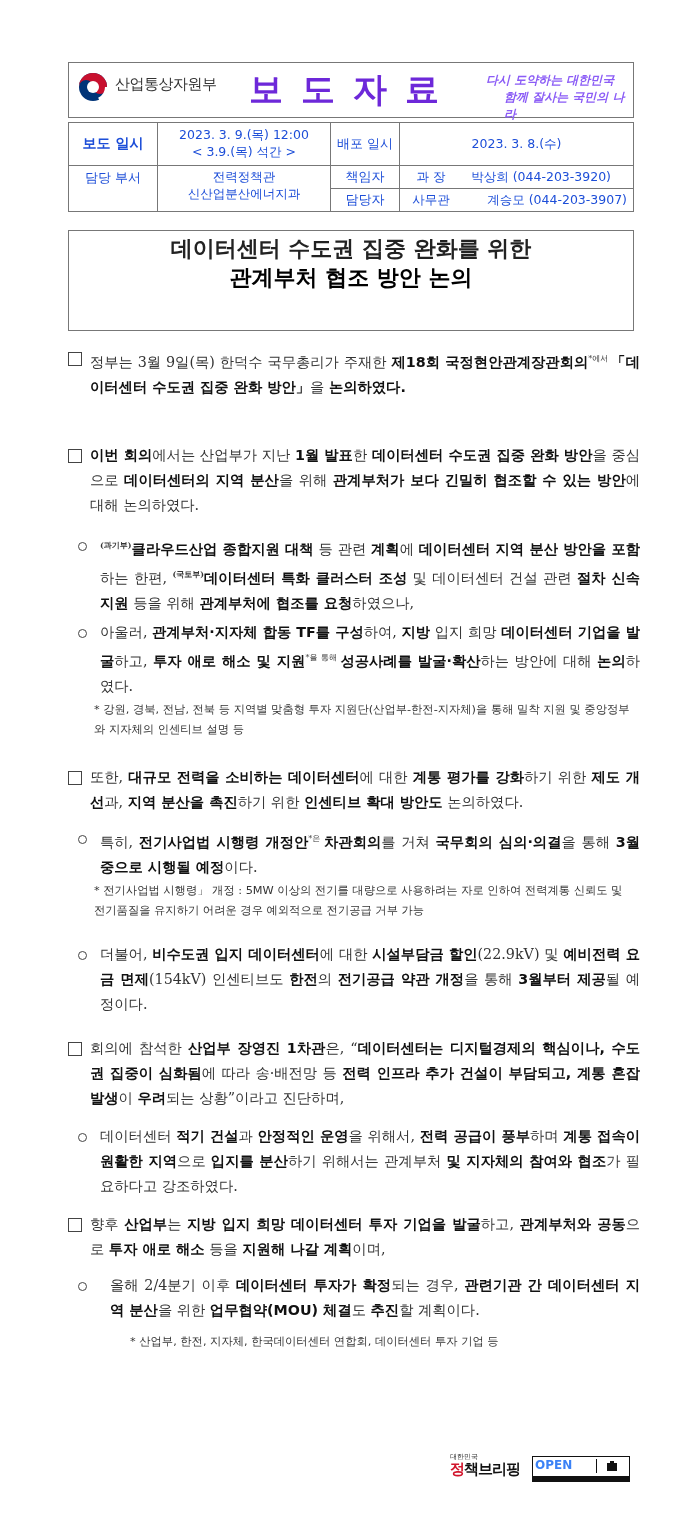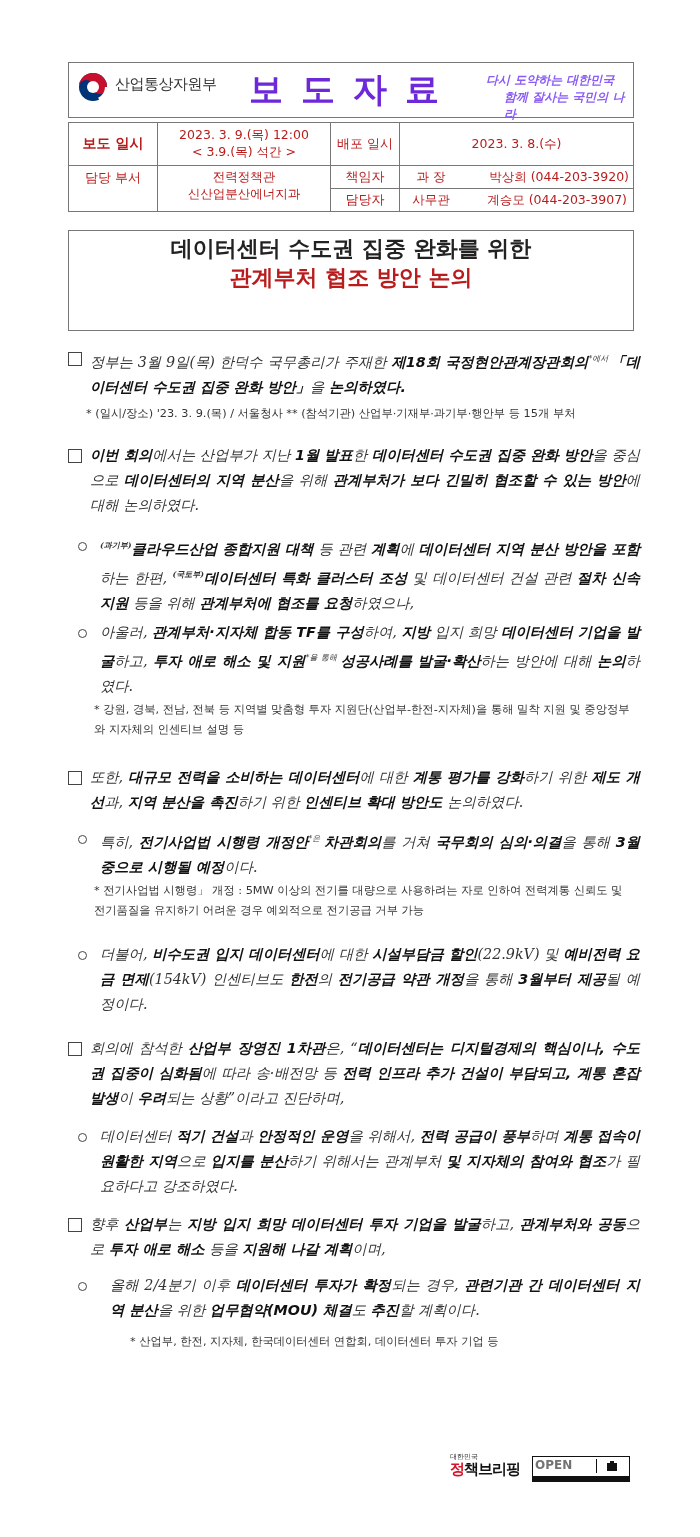--- a/index.html
+++ b/index.html
@@ -7,47 +7,47 @@
        font-family:"DejaVu Sans","Liberation Sans",sans-serif;}
   .page{position:absolute;left:0;top:0;width:700px;height:1537px;}
   
   .hdr{position:absolute;left:68px;top:62px;width:564px;border:1px solid #777;border-bottom:none;}
   .brand-row{height:54px;position:relative;border-bottom:1px solid #777;}
   .logo{position:absolute;left:8px;top:8px;width:32px;height:32px;}
   .ministry{position:absolute;left:46px;top:12px;font-size:15px;color:#333;letter-spacing:-0.5px;}
   .press-title{position:absolute;left:180px;top:4px;font-size:34px;font-weight:bold;color:#6d28d9;letter-spacing:18px;}
   .slogan{position:absolute;left:396px;top:9px;font-family:"DejaVu Serif",serif;font-size:12px;line-height:17px;color:#8b5cf6;font-style:italic;font-weight:bold;margin-left:21px;}
   .slogan .l2{padding-left:18px;}
-  table.info{position:absolute;left:68px;top:122px;width:566px;border-collapse:collapse;font-size:12.5px;color:#b91c1c;}
+  table.info{position:absolute;left:68px;top:122px;width:566px;border-collapse:collapse;font-size:12.5px;color:#1d4ed8;}
   table.info td{border:1px solid #777;text-align:center;padding:0;height:22px;}
   table.info td.lbl-b{font-weight:bold;font-size:14px;}
   table.info td.lbl{font-size:13px;}
   
   .titlebox{position:absolute;left:68px;top:230px;width:564px;height:99px;border:1px solid #777;text-align:center;}
   .t1{font-size:22px;font-weight:bold;margin-top:4px;line-height:28px;color:#222;}
-  .t2{font-size:22px;font-weight:bold;line-height:30px;color:#b91c1c;}
+  .t2{font-size:22px;font-weight:bold;line-height:30px;color:#000000;}
   .t3{font-size:15.5px;font-weight:bold;line-height:22px;color:#222;letter-spacing:-0.3px;}
   
-  .para{position:absolute;left:68px;width:572px;font-family:"DejaVu Serif",serif;font-size:14.3px;line-height:25px;color:#333;font-style:italic;}
+  .para{position:absolute;left:68px;width:572px;font-family:"DejaVu Serif",serif;font-size:14.3px;line-height:25px;color:#333;}
   .para b{font-family:"DejaVu Sans",sans-serif;font-weight:bold;color:#111;}
   .bullet{position:absolute;left:0;top:0;}
   .box{display:inline-block;width:12px;height:12px;border:1px solid #444;margin-top:6px;}
   .circ{display:inline-block;width:7px;height:7px;border:1px solid #444;border-radius:50%;margin-top:9px;}
   .txt{margin-left:22px;text-align:justify;}
   .sub .txt{margin-left:32px;}
   .note{position:absolute;font-family:"DejaVu Sans",sans-serif;font-size:11.3px;line-height:20px;color:#333;}
   sup{font-size:8px;}
   .tag{font-size:8px;font-weight:bold;vertical-align:super;}
   .attach{position:absolute;left:72px;top:1398px;font-family:"DejaVu Serif",serif;font-size:14px;color:#333;}
   .footer-logos{position:absolute;left:450px;top:1452px;width:180px;height:36px;}
   .kb-small{position:absolute;left:0;top:0;font-size:7px;color:#333;}
   .kb-main{position:absolute;left:0;top:8px;font-size:15px;font-weight:bold;color:#111;letter-spacing:-1px;}
   .kb-main .red{color:#d2142b;}
   .open{position:absolute;left:82px;top:4px;width:96px;height:24px;border:1px solid #111;}
-  .open-txt{position:absolute;left:2px;top:1px;width:52px;height:14px;font-size:12px;font-weight:bold;color:#737373;}
+  .open-txt{position:absolute;left:2px;top:1px;width:52px;height:14px;font-size:12px;font-weight:bold;color:#3b82f6;}
   .open-bar{position:absolute;left:0;bottom:0;width:96px;height:5px;background:#111;}
   .open-icon{position:absolute;right:2px;top:2px;width:30px;height:14px;border-left:1px solid #111;}
 </style>
 </head>
 <body>
 
 <div class="page">
 
   <div class="hdr">
     <div class="brand-row">
@@ -78,40 +78,39 @@
       <td colspan="2">2023. 3. 8.(수)</td>
     </tr>
     <tr>
       <td rowspan="2" class="lbl" style="vertical-align:top;padding-top:3px;">담당 부서</td>
       <td rowspan="2" style="vertical-align:top;padding-top:3px;">
         <div>전력정책관</div>
         <div>신산업분산에너지과</div>
       </td>
       <td class="lbl">책임자</td>
       <td style="width:62px;border-right:none;">과  장</td>
-      <td style="text-align:right;padding-right:4px;border-left:none;">박상희 (044-203-3920)</td>
+      <td style="text-align:right;padding-right:22px;border-left:none;">박상희 (044-203-3920)</td>
     </tr>
     <tr>
       <td class="lbl">담당자</td>
       <td style="border-right:none;">사무관</td>
       <td style="text-align:right;padding-right:6px;border-left:none;">계승모 (044-203-3907)</td>
     </tr>
   </tbody>
     </table>
 
   <div class="titlebox">
     <div class="t1">데이터센터 수도권 집중 완화를 위한</div>
     <div class="t2">관계부처 협조 방안 논의</div>
   </div>
 
   <div class="para" style="top:346px;">
     <span class="bullet"><span class="box"></span></span>
     <div class="txt"><span>정부는 3월 9일(목) 한덕수 국무총리가 주재한 </span><b>제18회 국정현안관계장관회의</b><sup>*에서 </sup><b>「데이터센터 수도권 집중 완화 방안」</b><span>을 </span><b>논의하였다.</b></div>
   </div>
-  <div class="note" style="left:86px;top:404px;">* (일시/장소) '23. 3. 9.(목) / 서울청사   ** (참석기관) 산업부·기재부·과기부·행안부 등 15개 부처</div>
 
   <div class="para" style="top:443px;">
     <span class="bullet"><span class="box"></span></span>
     <div class="txt"><b>이번 회의</b><span>에서는 산업부가 지난 </span><b>1월 발표</b><span>한 </span><b>데이터센터 수도권 집중 완화 방안</b><span>을 중심으로 </span><b>데이터센터의 지역 분산</b><span>을 위해 </span><b>관계부처가 보다 긴밀히 협조할 수 있는 방안</b><span>에 대해 논의하였다.</span></div>
   </div>
 
   <div class="para sub" style="top:620px;left:78px;width:562px;">
     <span class="bullet"><span class="circ"></span></span>
     <div class="txt" style="margin-left:22px;"><span>아울러, </span><b>관계부처·지자체 합동 TF를 구성</b><span>하여, </span><b>지방</b><span> 입지 희망 </span><b>데이터센터 기업을 발굴</b><span>하고, </span><b>투자 애로 해소 및 지원</b><sup>*을 통해 </sup><b>성공사례를 발굴·확산</b><span>하는 방안에 대해 </span><b>논의</b><span>하였다.</span></div>
   </div>

